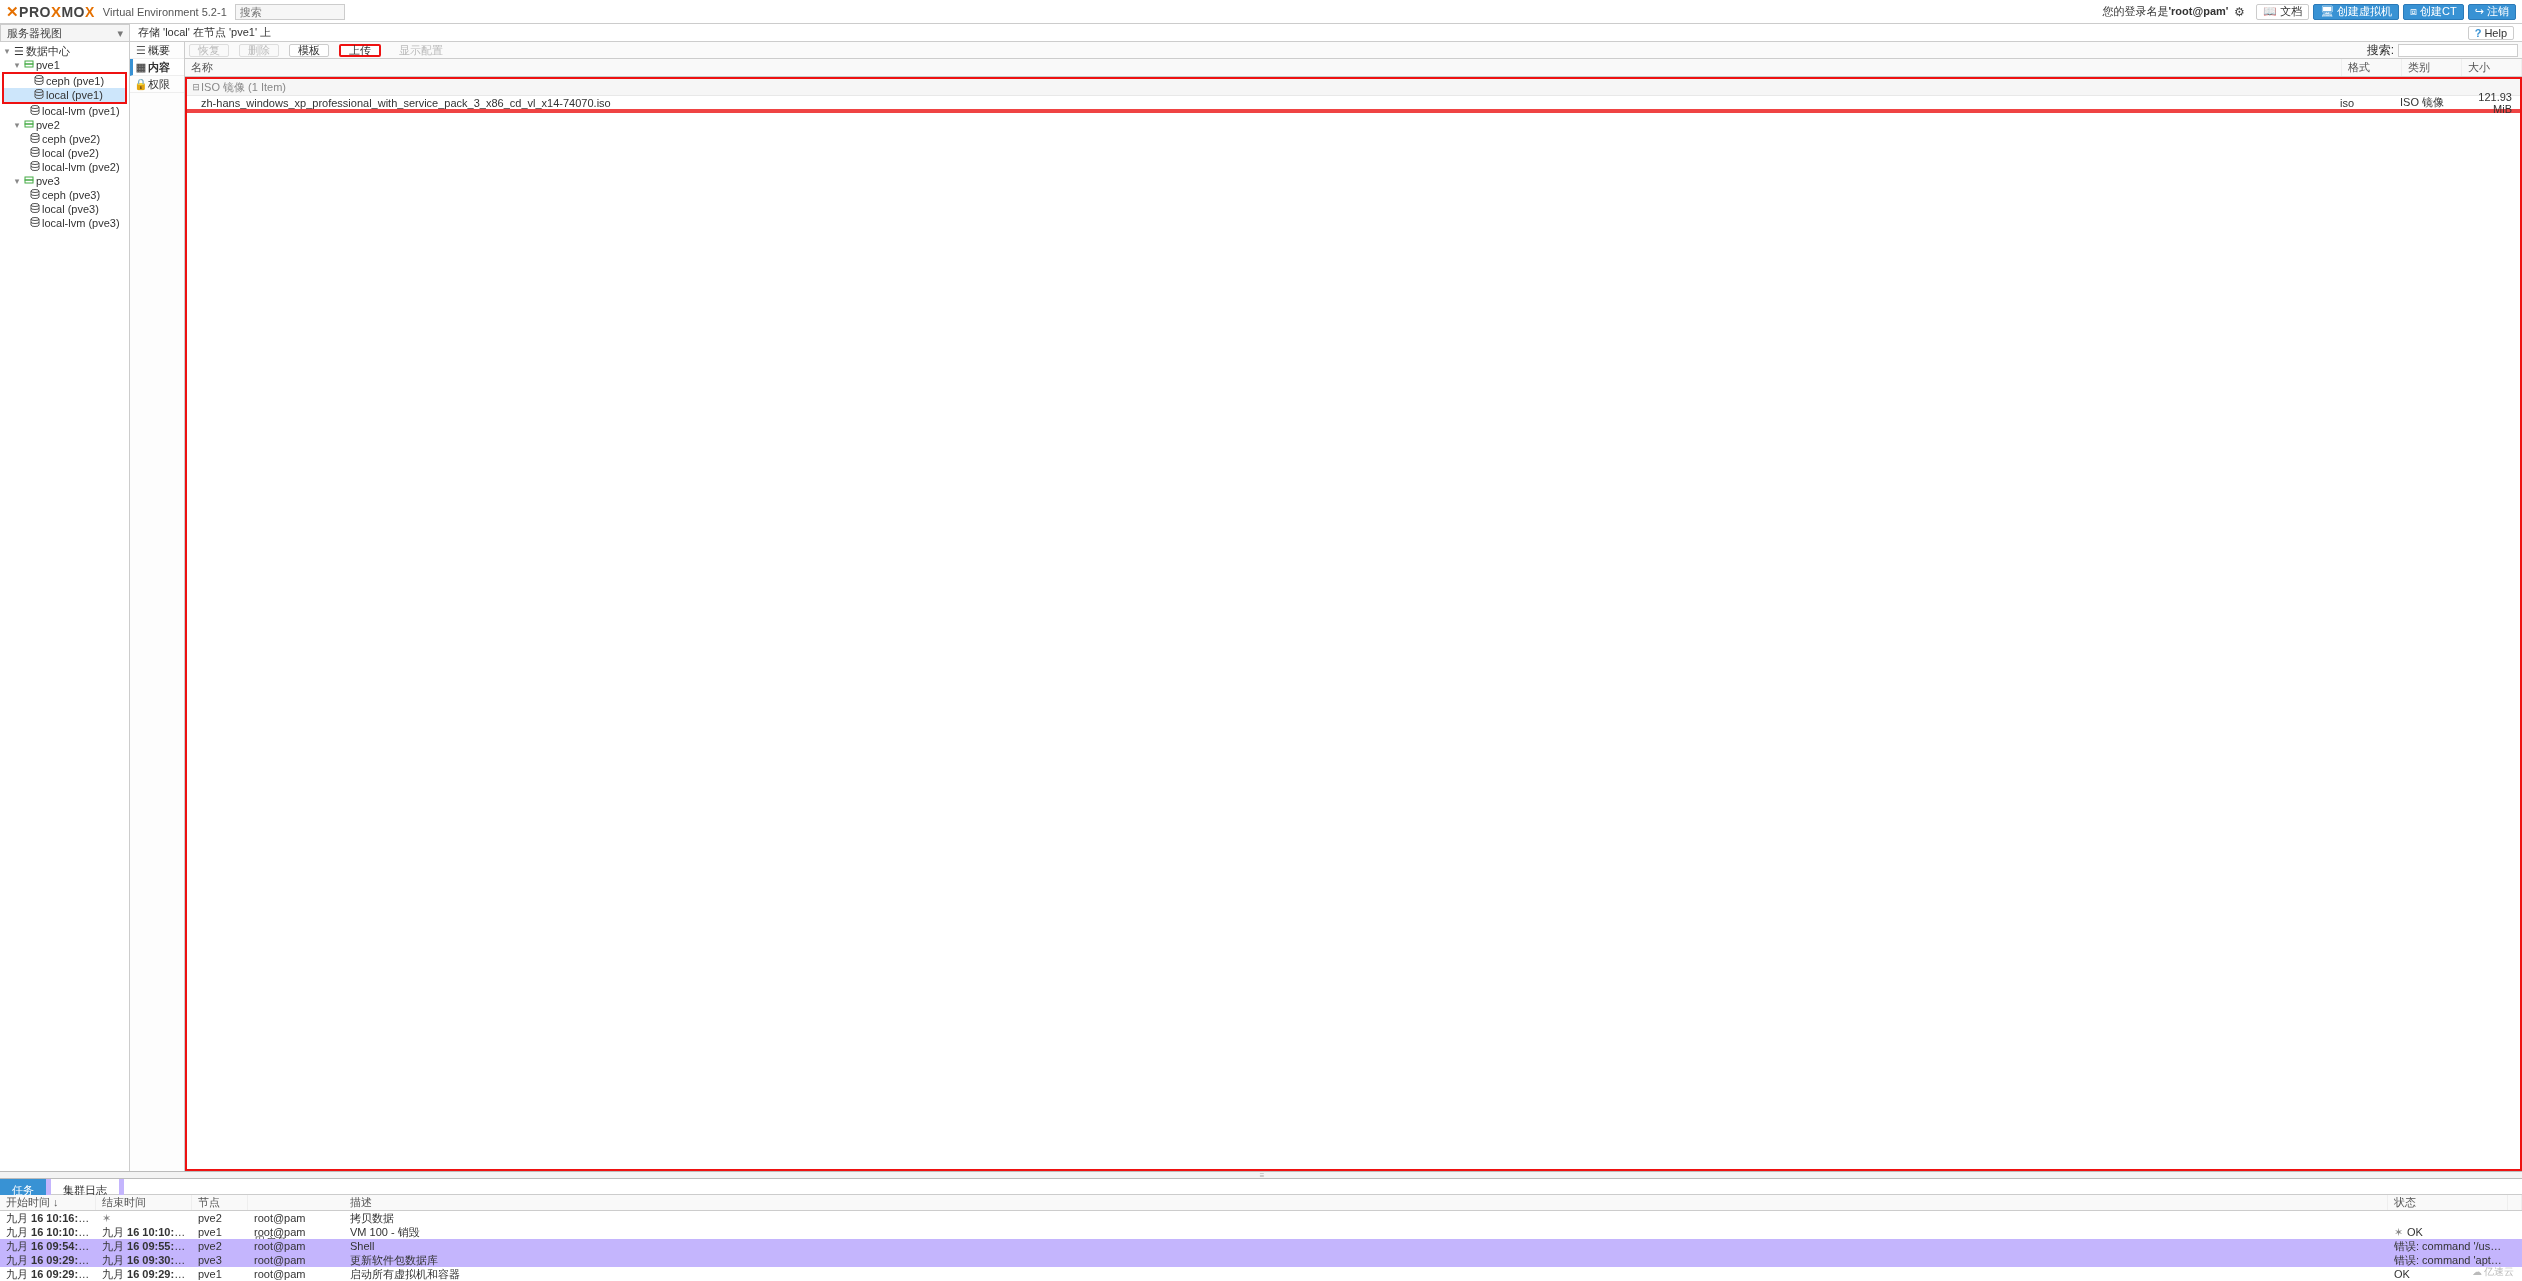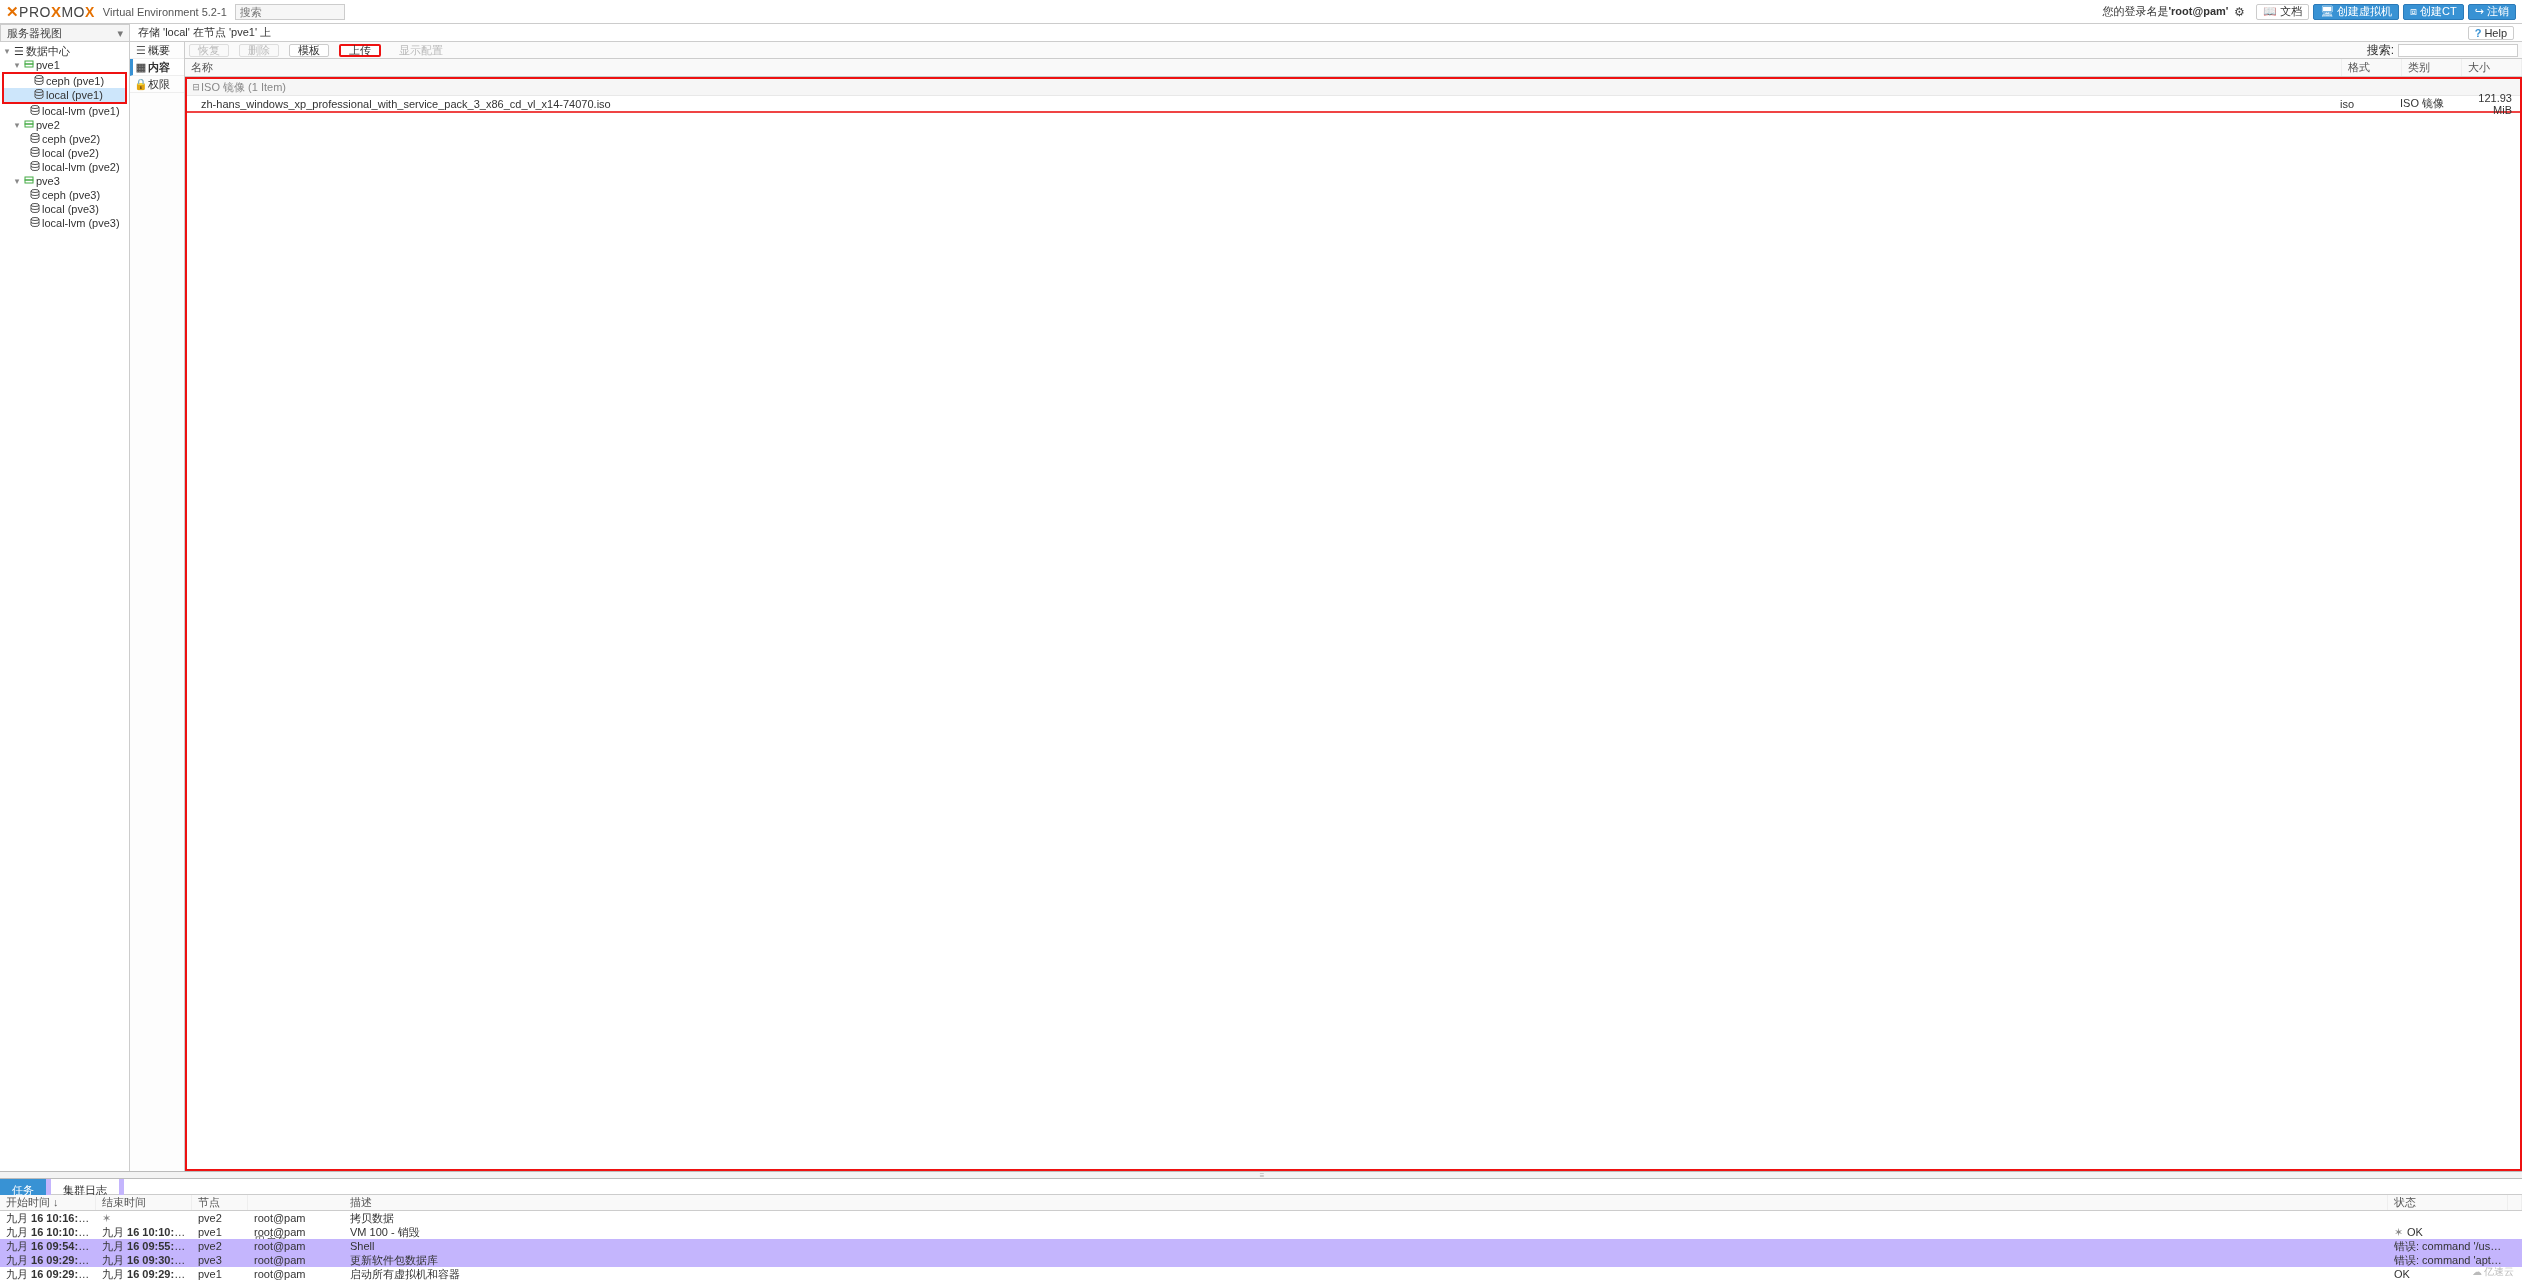--- a/index.html
+++ b/index.html
@@ -2,21 +2,21 @@
 <html><head>
 <meta charset="utf-8">
 <style>
 * { margin:0; padding:0; box-sizing:border-box; font-family: Arial, "Microsoft YaHei", sans-serif; }
 html, body { width:100%; height:100%; background:#fff; color:#333; font-size:12px; overflow:hidden; }
 
 
 .topbar { height:24px; background:#fff; border-bottom:1px solid #ccc; display:flex; align-items:center; padding:0 6px; }
 .logo { display:flex; align-items:center; gap:0; font-weight:bold; letter-spacing:0.5px; }
 .logo .x { color:#e57000; font-size:15px; font-weight:900; }
-.logo .t1 { color:#444; font-size:14px; font-weight:400; }
+.logo .t1 { color:#444; font-size:14px; font-weight:700; }
 .logo .t2 { color:#e57000; font-size:14px; font-weight:700; }
 .version { margin-left:8px; color:#555; font-size:11px; }
 .searchbox { margin-left:8px; }
 .searchbox input { width:110px; height:16px; border:1px solid #ccc; background:#f6f6f6; padding:0 4px; font-size:11px; }
 .topbar-spacer { flex:1; }
 .login-info { font-size:11px; color:#333; margin-right:4px; }
 .login-info b { font-weight:bold; }
 .gear { width:14px; text-align:center; color:#444; cursor:pointer; margin-right:6px; }
 .topbtn { height:16px; border:1px solid #ccc; background:#fff; display:inline-flex; align-items:center; padding:0 6px; margin-left:4px; font-size:11px; cursor:pointer; border-radius:2px; }
 .topbtn.doc { background:#fff; color:#333; }
@@ -59,21 +59,21 @@
 .ghdr .col { border-right:1px solid #eee; display:flex; align-items:center; padding:0 6px; color:#555; }
 .col-name { flex:1; }
 .col-fmt { width:60px; }
 .col-type { width:60px; }
 .col-size { width:60px; }
 
 
 .content { position:absolute; top:77px; left:185px; right:0; bottom:110px; border:2px solid #e11; overflow:auto; }
 .group { height:17px; display:flex; align-items:center; background:#f6f6f6; border-bottom:1px solid #e8e8e8; padding-left:4px; font-size:11px; color:#888; }
 .group .exp { width:10px; text-align:center; font-size:9px; }
-.row { height:17px; display:flex; align-items:center; font-size:11px; padding-left:14px; border-bottom:2px solid #ef4444; }
+.row { height:17px; display:flex; align-items:center; font-size:11px; padding-left:14px; border-bottom:4px solid #ef4444; }
 .row .c-name { flex:1; }
 .row .c-fmt { width:60px; }
 .row .c-type { width:60px; }
 .row .c-size { width:60px; text-align:right; padding-right:8px; }
 
 
 .splitter { position:absolute; bottom:102px; left:0; right:0; height:8px; border-top:1px solid #bbb; border-bottom:1px solid #bbb; background:#f3f3f3; display:flex; align-items:center; justify-content:center; cursor:row-resize; }
 .splitter .grip { color:#aaa; font-size:8px; letter-spacing:-2px; }
 
 .logtabs { position:absolute; bottom:86px; left:0; right:0; height:16px; display:flex; border-bottom:1px solid #ccc; background:#fff; }

